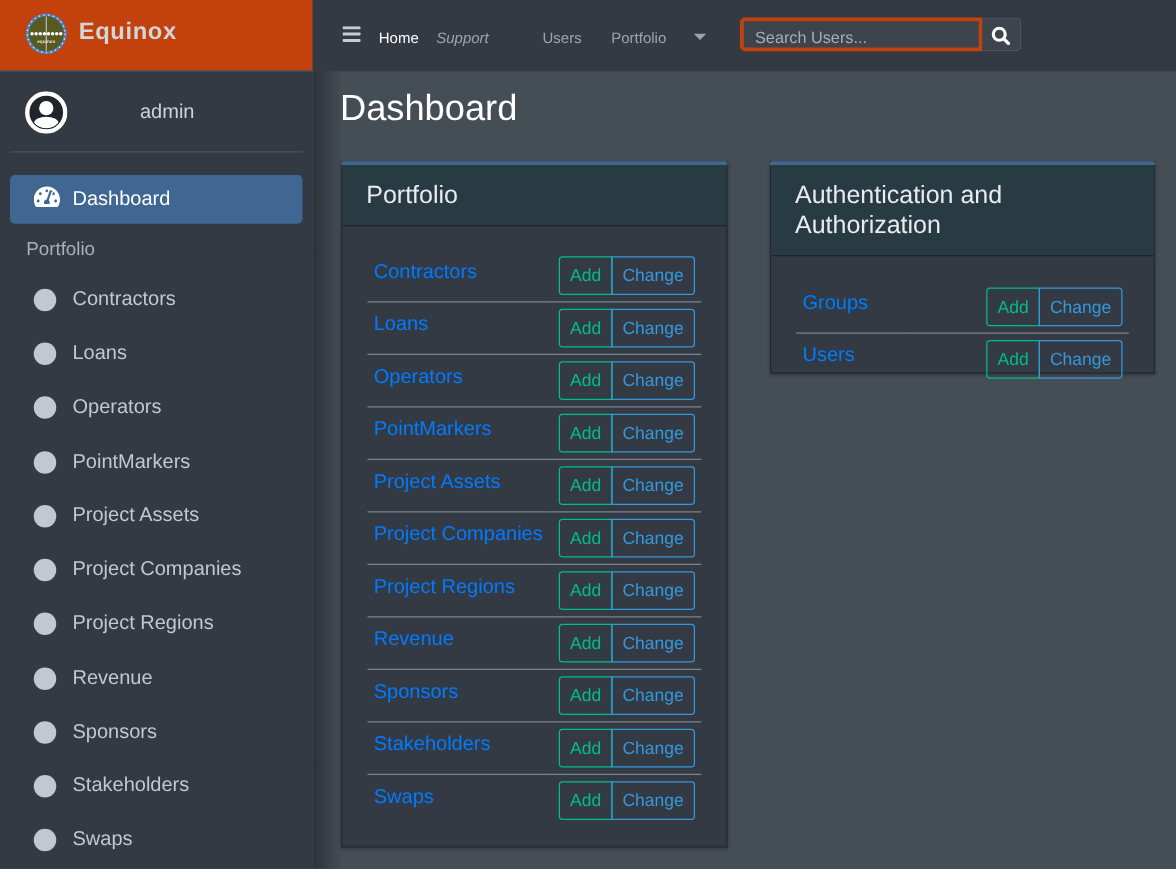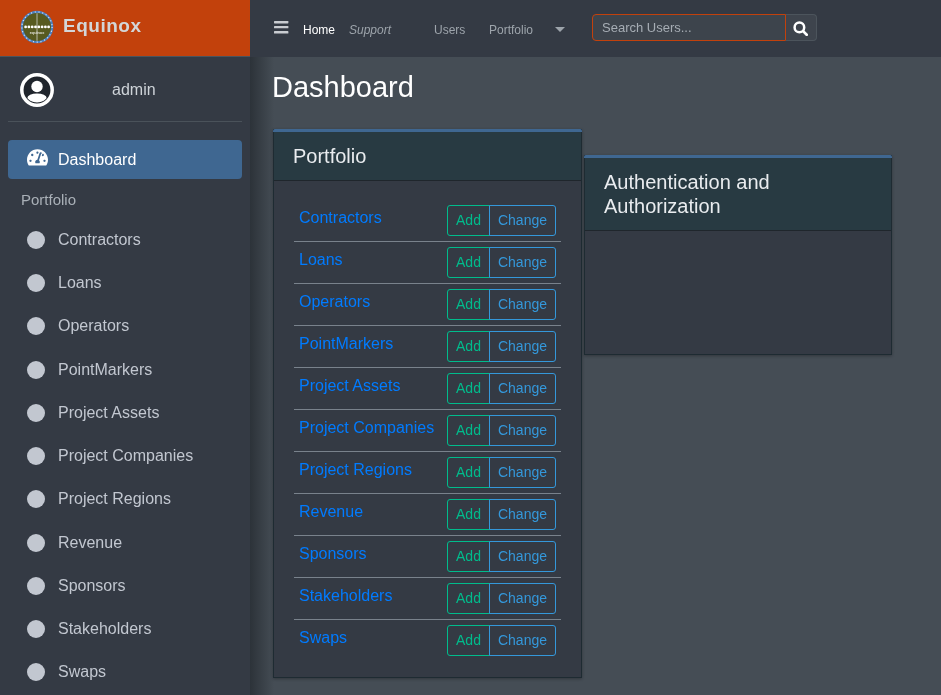--- a/index.html
+++ b/index.html
@@ -8,21 +8,21 @@
 
 
 .navbar { position:absolute; left:250px; top:0; width:691px; height:57px; background:#343a44; z-index:4; }
 .brand { position:absolute; left:0; top:0; width:250px; height:57px; background:#c2410c; border-bottom:1px solid #4b545c; z-index:5;font-weight:bold; }
 .brand .logo { position:absolute; left:20px; top:10px; }
 .brand .btext { position:absolute; left:63px; top:15px; font-size:19px; color:#d3d6d8; letter-spacing:0.5px; }
 .nav-item { position:absolute; top:2px; height:56px; line-height:56px; font-size:12px; color:#9da4ab; }
 .nav-item.active { color:#ffffff; }
 .hamb { position:absolute; left:23.5px; top:20.7px; }
 .caret { position:absolute; left:305px; top:27px; width:0; height:0; border-left:5px solid transparent; border-right:5px solid transparent; border-top:5px solid #9da4ab; }
-.search { position:absolute; left:342px; top:14px; width:194px; height:27px; background:#3d444c; border:1px solid #c2410c; border-radius:4px 0 0 4px; color:#a6adb4; font-size:13px; line-height:25px; padding-left:9px; }
+.search { position:absolute; left:342px; top:14px; width:194px; height:27px; background:#3d444c; border:3px solid #c2410c; border-radius:4px 0 0 4px; color:#a6adb4; font-size:13px; line-height:25px; padding-left:9px; }
 .sbtn { position:absolute; left:536px; top:14px; width:31px; height:27px; background:#3e444d; border:1px solid #4c545c; border-left:none; border-radius:0 4px 4px 0; }
 .sbtn svg { position:absolute; left:7px; top:6px; }
 
 
 .sidebar { position:absolute; left:0; top:0; width:250px; height:695px; background:#343a44; z-index:3; }
 .shadow { position:absolute; left:250px; top:57px; width:24px; height:638px; background:linear-gradient(to right, rgba(10,14,18,0.42), rgba(10,14,18,0)); z-index:2; }
 .upanel { position:absolute; left:8px; top:57px; width:234px; height:65px; border-bottom:1px solid #4a525a; }
 .avatar { position:absolute; left:12px; top:16px; }
 .uname { position:absolute; left:104px; top:0; height:65px; line-height:65px; font-size:16px; color:#ced3d8; }
 .mitem { position:absolute; left:8px; width:234px; height:40px; border-radius:4px; }
@@ -217,16 +217,30 @@
           </tr>
       <tr>
             <td class="mlink"><a>Swaps</a></td>
             <td class="bcell"><span class="btn btn-add">Add</span><span class="btn btn-change">Change</span></td>
           </tr>
     </tbody>
       </table>
   </div>
 </div>
 
-<div class="card" style="left:584px; top:129px; width:308px; height:200px;margin-top:26px;">
+<div class="card" style="left:616px; top:129px; width:308px; height:170px;">
   <div class="ctop"></div>
   <div class="chdr">Authentication and Authorization</div>
+  <div class="cbody" style="padding-top:20px;">
+    <table class="models">
+      <tbody>
+          <tr>
+            <td class="mlink"><a>Groups</a></td>
+            <td class="bcell"><span class="btn btn-add">Add</span><span class="btn btn-change">Change</span></td>
+          </tr>
+      <tr>
+            <td class="mlink"><a>Users</a></td>
+            <td class="bcell"><span class="btn btn-add">Add</span><span class="btn btn-change">Change</span></td>
+          </tr>
+    </tbody>
+      </table>
+  </div>
 </div>
 
 </body></html>

